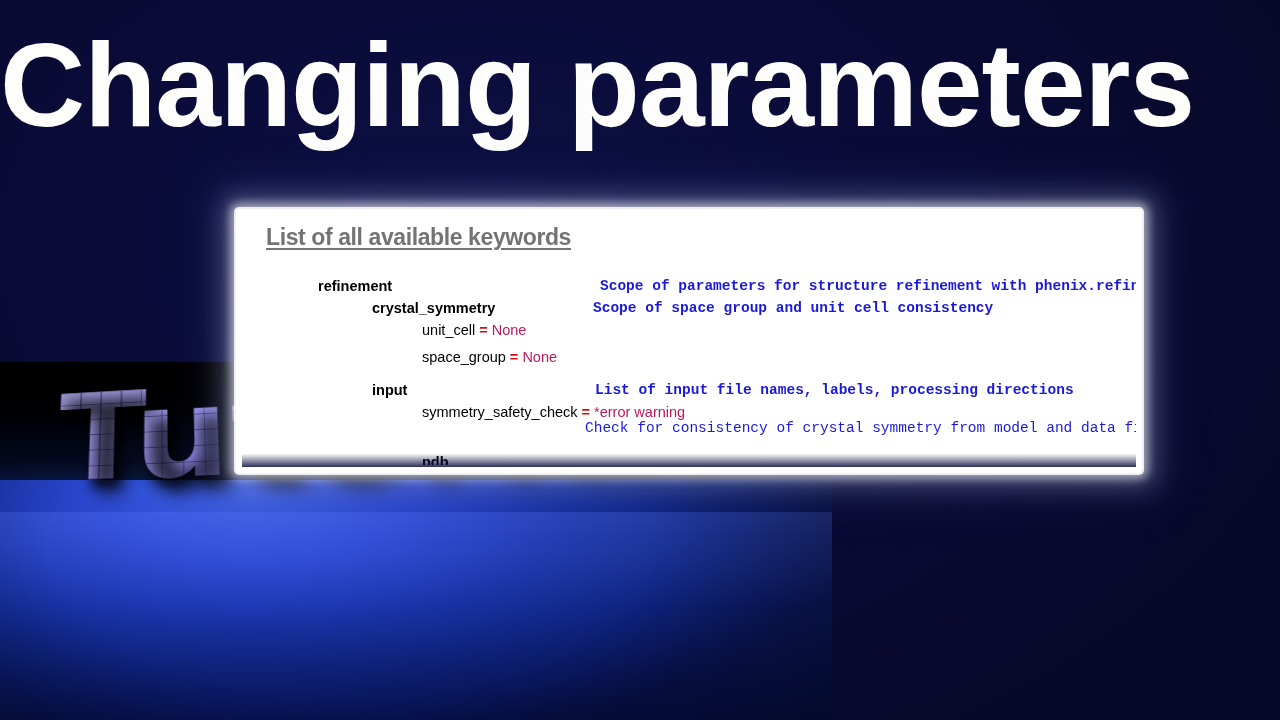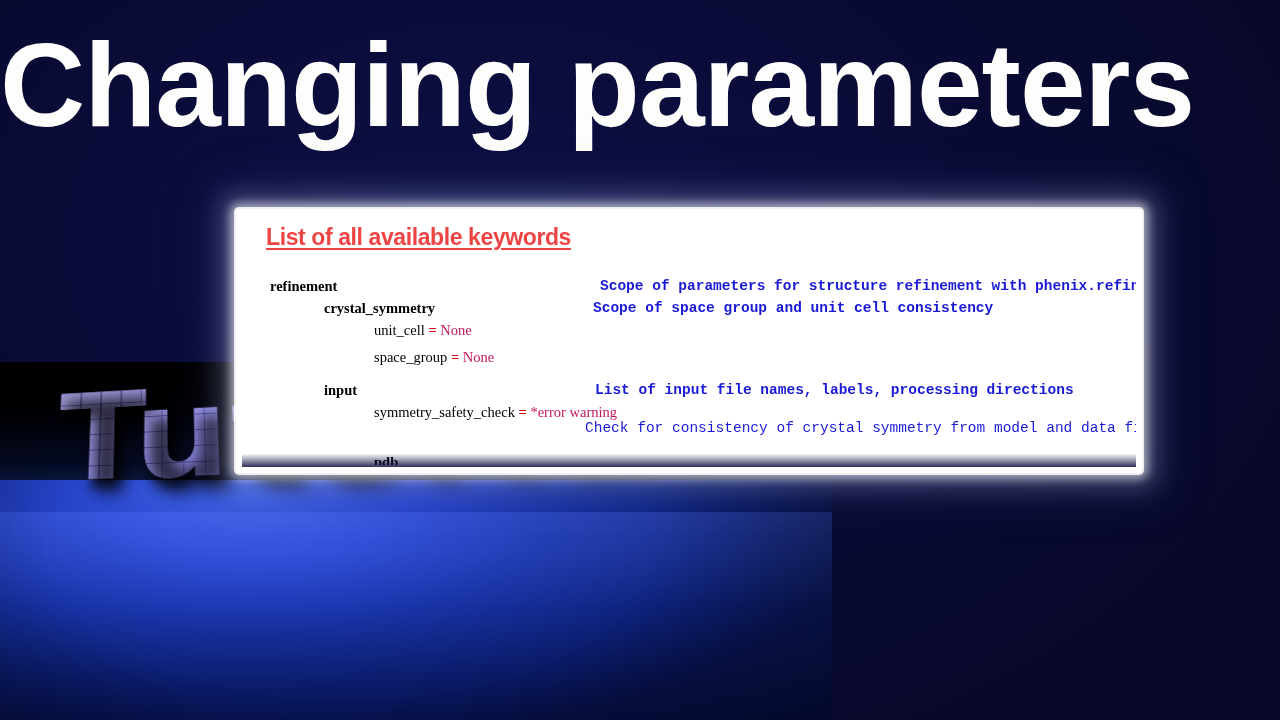--- a/index.html
+++ b/index.html
@@ -124,21 +124,21 @@
     background:linear-gradient(to bottom, rgba(255,255,255,0) 0%, rgba(255,255,255,0.0) 30%, rgba(10,11,56,0.0) 55%, rgba(10,11,56,0.85) 100%);
     pointer-events:none;
   }
 
   #panel-heading {
     position:absolute;
     left:24px; top:9px;
     font-family:"Liberation Sans", sans-serif;
     font-weight:700;
     font-size:23px;
-    color:#ef4444;
+    color:#737373;
     text-decoration:underline;
     text-underline-offset:3px;
     letter-spacing:-0.4px;
   }
 
   .kw-area {
     position:absolute;
     left:0; top:52px;
     width:894px;
   }
@@ -146,23 +146,24 @@
     position:relative;
     height:auto;
     font-family:"Liberation Mono", monospace;
     font-size:14.5px;
     line-height:1;
     white-space:nowrap;
   }
   .kw-left {
     position:absolute;
     top:0;
-    font-family:Liberation Serif, serif;
+    font-family:Liberation Sans, sans-serif;
     font-size:14.5px;
     white-space:nowrap;
+    margin-left:48px;
   }
   .kw-right {
     position:absolute;
     top:0;
     font-family:"Liberation Mono", monospace;
     font-size:14.5px;
     color:#1a1ad6;
     white-space:nowrap;
   }
   .bold   { font-weight:700; }

